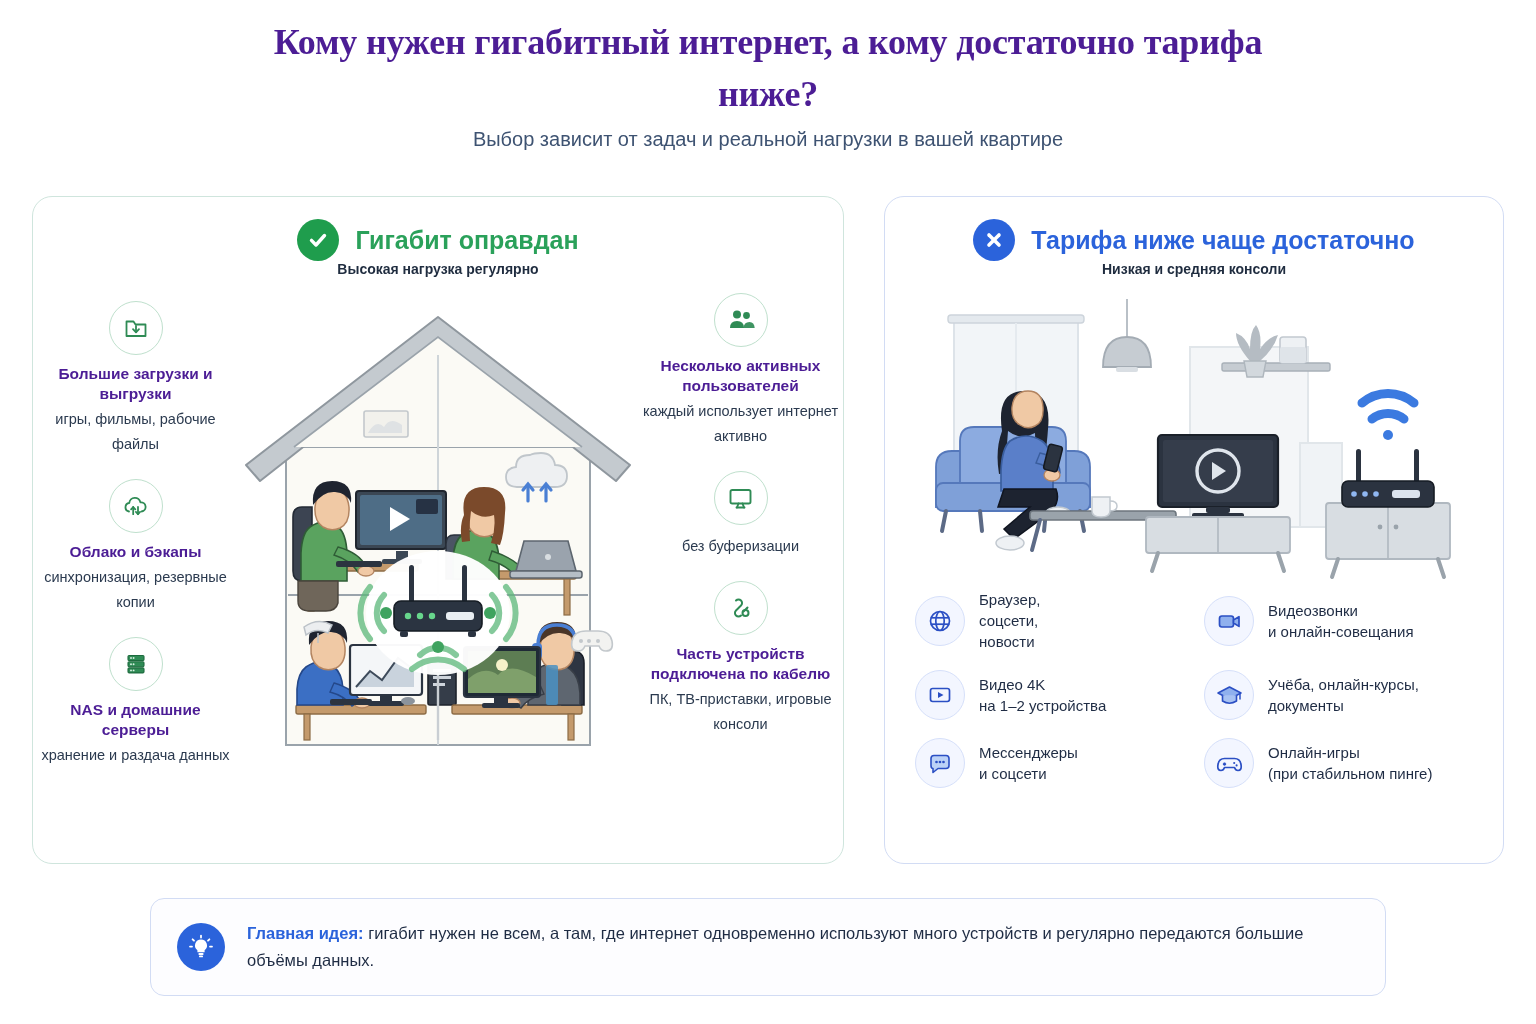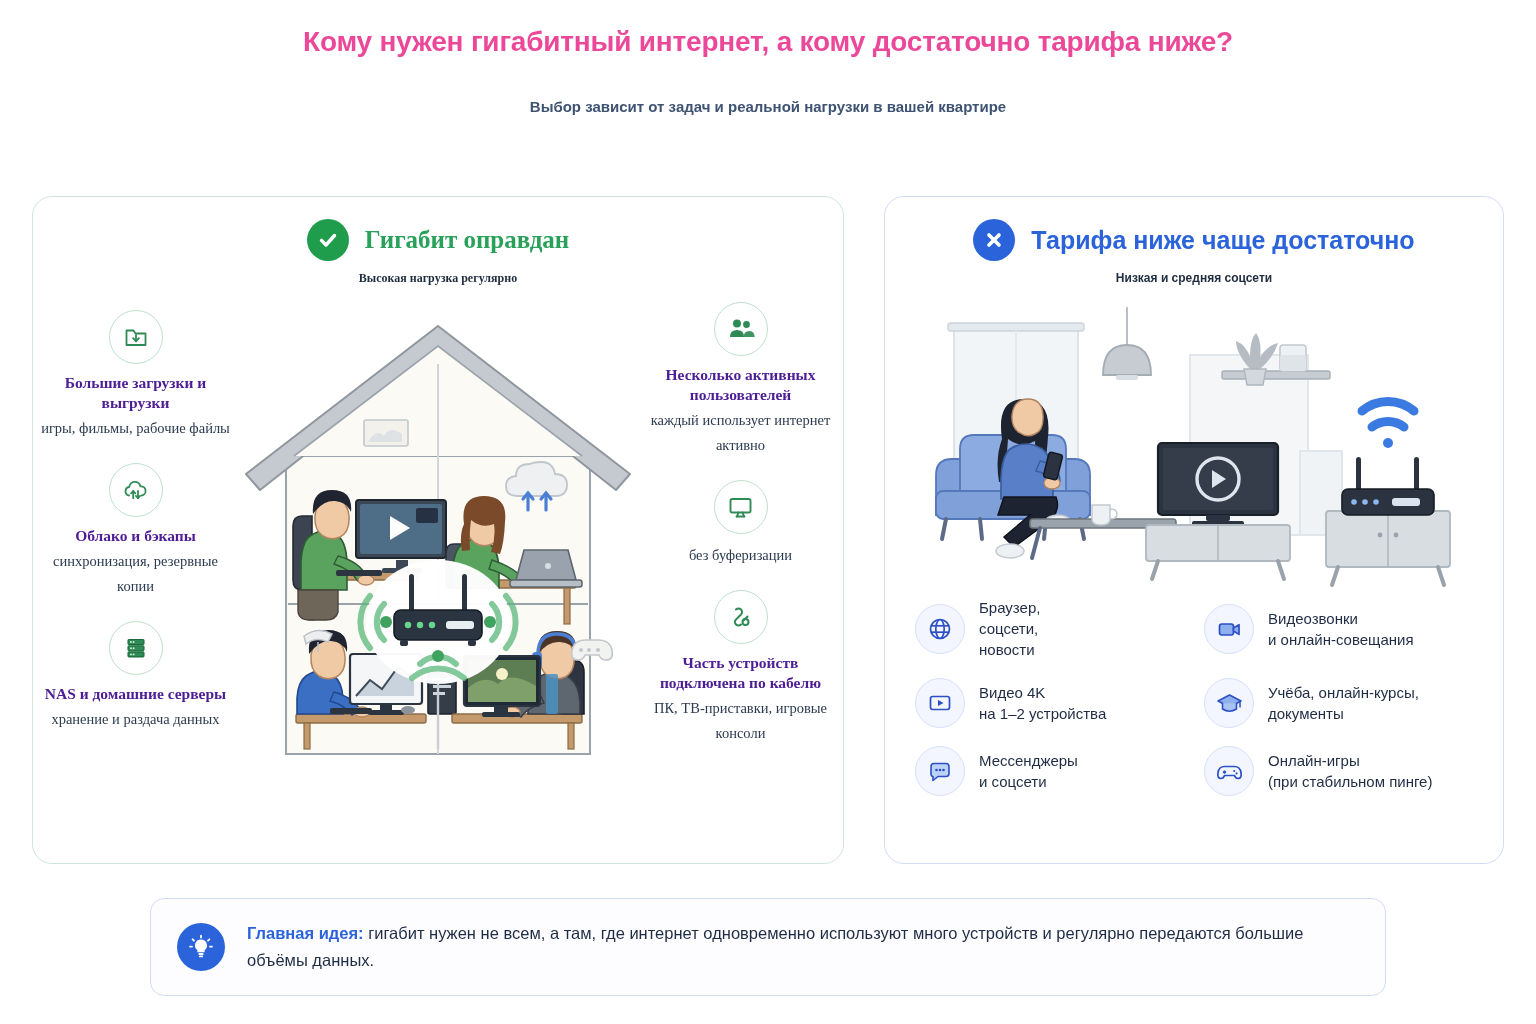--- a/index.html
+++ b/index.html
@@ -8,57 +8,56 @@
     background:#ffffff;
     font-family:"Liberation Sans","DejaVu Sans",sans-serif;
     color:#14233f;
     overflow:hidden;
   }
   .page{position:relative;width:1536px;height:1024px;}
 
   
   .header{padding-top:16px;text-align:center;}
   .title{
-    font-size:28px;line-height:52px;font-weight:bold;
-    color:#ec4899;letter-spacing:-0.2px;
-    max-width:1000px;margin:0 auto;
+    font-size:36px;line-height:52px;font-weight:bold;
+    color:#4c1d95;letter-spacing:-0.2px;
+    max-width:1000px;margin:0 auto;font-family:Liberation Serif, serif;
   }
   .subtitle{
-    margin-top:30px;font-size:15px;color:#3e5372;font-weight:700;
+    margin-top:8px;font-size:20px;color:#3e5372;font-weight:400;
   }
 
   
   .panels{
     position:absolute;top:196px;left:0;width:1536px;
     display:flex;gap:40px;padding:0 32px;box-sizing:border-box;
   }
   .panel{
     border-radius:20px;background:#ffffff;box-sizing:border-box;
     position:relative;
   }
   .panel-left{
     width:830px;height:668px;
     border:1.5px solid #cfe5dd;
-    font-family:Liberation Serif, serif;
   }
   .panel-right{
     width:702px;height:668px;
     border:1.5px solid #d2dcf4;
   }
 
   
   .panel-head{display:flex;align-items:center;justify-content:center;gap:16px;padding-top:22px;}
   .badge{width:42px;height:42px;border-radius:50%;display:flex;align-items:center;justify-content:center;flex:0 0 auto;}
   .badge.green{background:#1f9d4d;}
   .badge.blue{background:#2b63db;}
   .badge svg{display:block;}
   .panel-title{font-size:25px;font-weight:bold;}
   .panel-title.green{color:#2aa15a;}
   .panel-title.blue{color:#2b63db;}
-  .panel-sub{text-align:center;margin-top:10px;font-size:12px;font-weight:bold;color:#1f2c3f;}
+  .panel-sub{text-align:center;font-size:14px;font-weight:bold;color:#1f2c3f;}
 
   
   .left-body{display:flex;margin-top:14px;height:566px;}
   .col-feat{width:205px;display:flex;flex-direction:column;align-items:center;padding-top:10px;gap:22px;}
   .col-feat.right-col{padding-top:2px;}
   .house-wrap{flex:1;display:flex;align-items:flex-start;justify-content:center;padding-top:4px;}
 
   .feat{width:200px;text-align:center;}
   .feat-ico{
     width:52px;height:52px;border-radius:50%;
@@ -395,21 +394,21 @@
 
       <div class="panel-head">
         <span class="badge blue">
           <svg width="24" height="24" viewBox="0 0 24 24" stroke="#ffffff" stroke-width="3.6" stroke-linecap="round">
             <path d="M7 7 L17 17"></path>
               <path d="M17 7 L7 17"></path>
           </svg>
         </span>
         <span class="panel-title blue">Тарифа ниже чаще достаточно</span>
       </div>
-      <div class="panel-sub">Низкая и средняя соцсети</div>
+      <div class="panel-sub">Низкая и средняя консоли</div>
 
       <div class="room-wrap">
         <svg width="552" height="290" viewBox="0 0 552 290">
 
           <rect x="36" y="34" width="124" height="152" fill="#f2f5f8" stroke="#dde3e9" stroke-width="2"></rect>
           <rect x="30" y="30" width="136" height="8" rx="3" fill="#e4e9ee" stroke="#cdd4db" stroke-width="1.4"></rect>
           <line x1="98" y1="38" x2="98" y2="186" stroke="#e5eaef" stroke-width="2"></line>
 
           <line x1="209" y1="14" x2="209" y2="52" stroke="#b9c0c7" stroke-width="2"></line>
           <path d="M185 82 q0 -30 24 -30 q24 0 24 30 z" fill="#c6ccd2" stroke="#a4acb4" stroke-width="1.8"></path>

